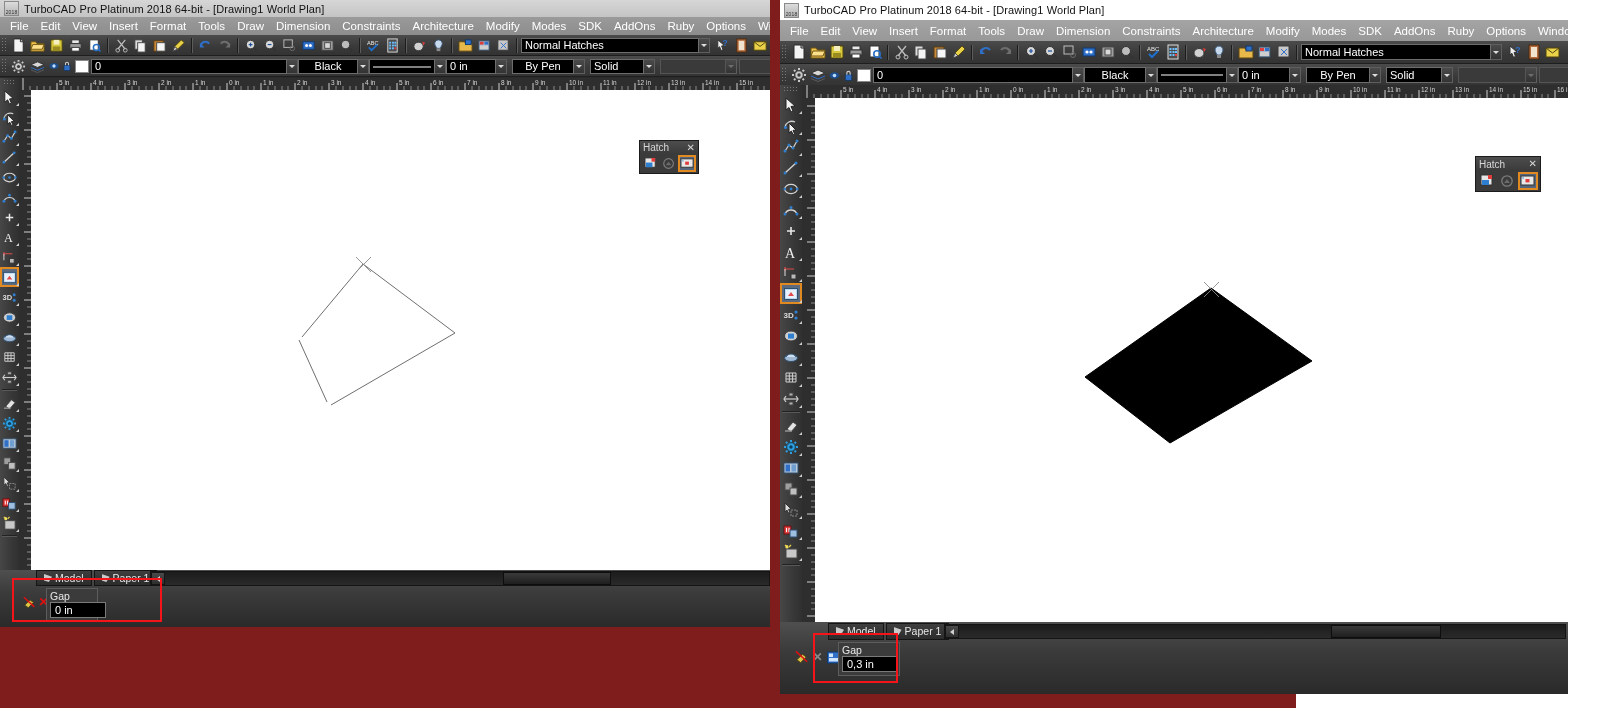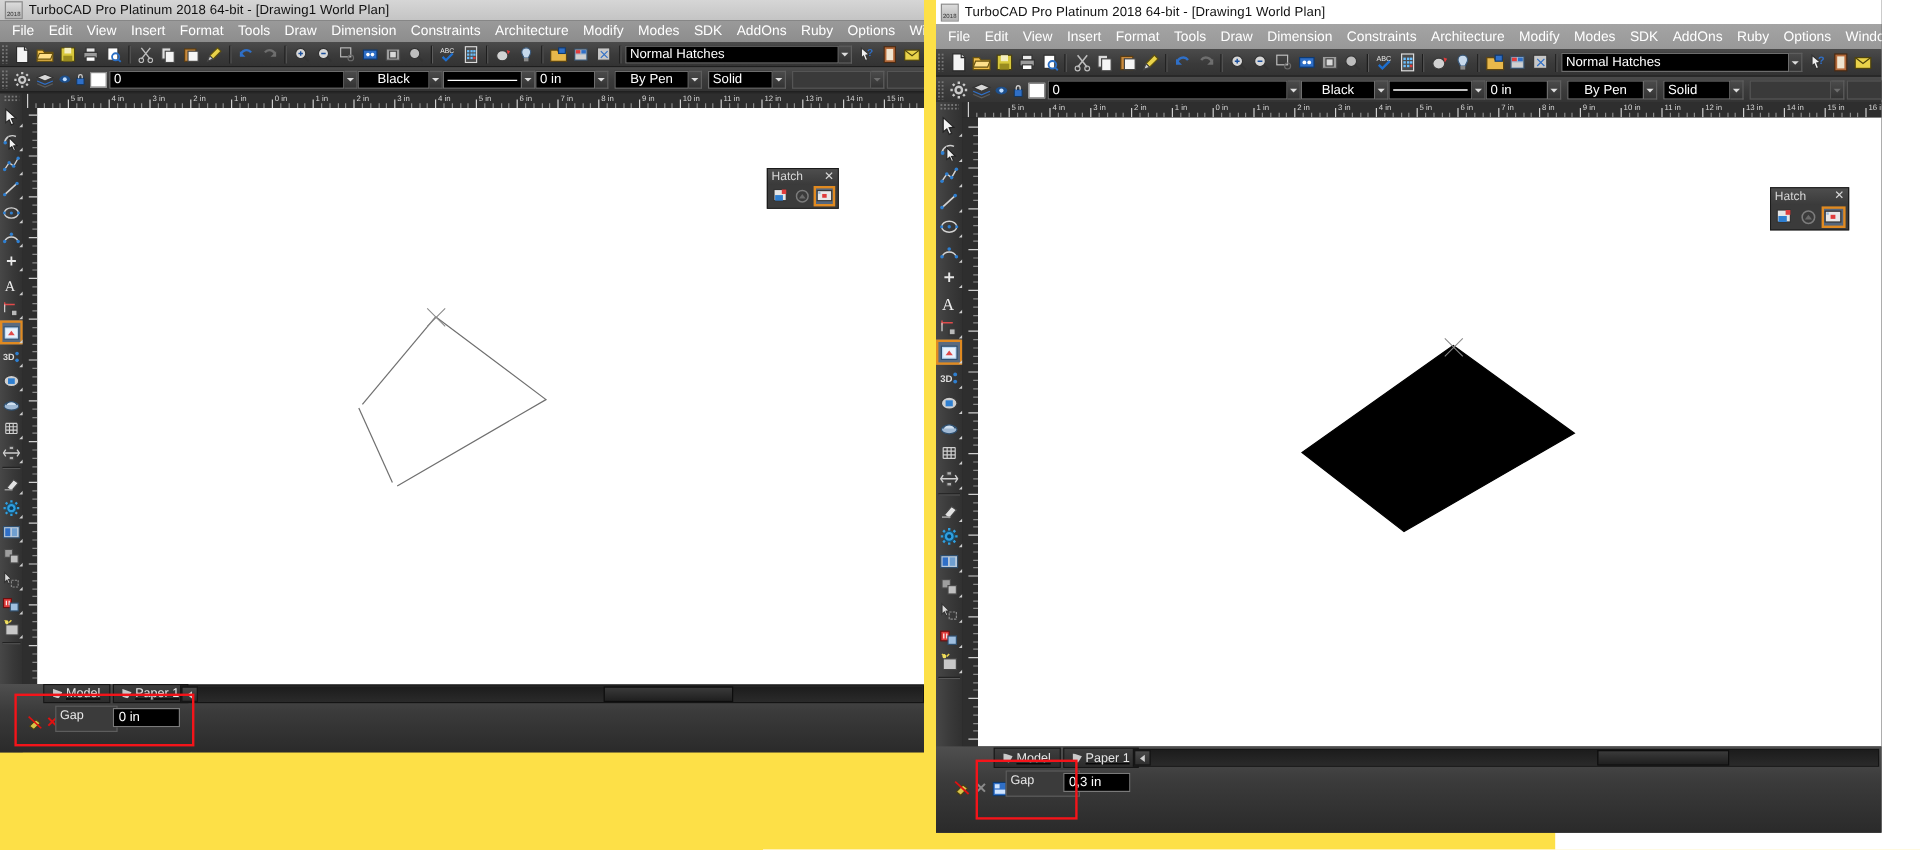--- a/index.html
+++ b/index.html
@@ -1,18 +1,18 @@
 <!DOCTYPE html>
 <html><head>
 <meta charset="utf-8">
 <style>
   html,body{margin:0;padding:0;background:#ffffff;}
   body{width:1600px;height:708px;overflow:hidden;font-family:"Liberation Sans",sans-serif;}
 
-  .stage{position:relative;width:1296px;height:708px;background:#fde047;}
+  .stage{position:relative;width:1296px;height:708px;background:#7f1d1d;}
 
   
   .win{position:absolute;background:#2b2b2b;overflow:hidden;}
 
   .titlebar{height:17px;display:flex;align-items:center;padding-left:4px;
             font-size:11px;color:#111;letter-spacing:.1px;}
   .titlebar .tb-ico{width:13px;height:13px;margin-right:5px;
       background:linear-gradient(#dcdcdc,#b4b4b4);border:1px solid #8a8a8a;
       font-size:5px;color:#333;display:flex;align-items:flex-end;justify-content:center;line-height:5px;}
   .title-left{background:linear-gradient(#d6d6d6,#c4c4c4);}
@@ -61,21 +61,21 @@
      border-left:3px solid transparent;border-bottom:3px solid #cfcfcf;}
   .vsep{height:1px;background:#222;border-bottom:1px solid #585858;margin:2px 2px;}
 
   
   .canvas{position:absolute;background:#ffffff;overflow:hidden;}
   .ruler-h{position:absolute;height:12px;background:#2e2e2e;overflow:hidden;}
   .ruler-v{position:absolute;width:12px;background:#2e2e2e;overflow:hidden;}
 
   
   .botbar{position:absolute;background:linear-gradient(#4f4f4f,#3b3b3b 40%,#2a2a2a);}
-  .tabstrip{position:absolute;height:16px;display:flex;align-items:flex-start;text-decoration:underline;}
+  .tabstrip{position:absolute;height:16px;display:flex;align-items:center;}
   .cadtab{height:14px;display:flex;align-items:center;gap:3px;padding:0 7px;
      background:linear-gradient(#3e3e3e,#2c2c2c);border:1px solid #151515;
      color:#e6e6e6;font-size:10.5px;margin-right:2px;}
   .cadtab .ti{width:8px;height:8px;background:#c9c9c9;clip-path:polygon(0 0,100% 35%,60% 100%,0 80%);}
 
   .sbar{position:absolute;height:13px;background:linear-gradient(#1c1c1c,#2a2a2a);
         border:1px solid #141414;display:flex;align-items:center;}
   .sarrow{width:12px;height:11px;background:linear-gradient(#4a4a4a,#2e2e2e);border:1px solid #151515;
           display:flex;align-items:center;justify-content:center;flex:none;}
   .sarrow:after{content:"";border-top:3px solid transparent;border-bottom:3px solid transparent;}
@@ -87,21 +87,21 @@
   .hp-title{height:13px;display:flex;align-items:center;justify-content:space-between;
      background:linear-gradient(#4d4d4d,#3a3a3a);padding:0 3px;}
   .hp-title span{font-size:10px;color:#d8d8d8;}
   .hp-x{font-size:10px;color:#cfcfcf;line-height:10px;}
   .hp-body{display:flex;align-items:center;gap:2px;padding:2px 3px;background:#3b3b3b;}
   .hp-btn{width:17px;height:15px;display:flex;align-items:center;justify-content:center;}
   .hp-btn.sel{outline:2px solid #e08a21;outline-offset:-1px;background:#55667c;}
 
   
   .gapbox{position:absolute;background:#3b3b3b;border:1px solid #5d5d5d;
-     display:flex;flex-direction:row;padding:1px 3px 3px 3px;gap:24px;}
+     display:flex;flex-direction:column;padding:1px 3px 3px 3px;}
   .gaplabel{font-size:10.5px;color:#e8e8e8;line-height:12px;}
   .gapval{background:#000;border:1px solid #7a7a7a;color:#fff;font-size:11px;
      padding:0px 4px;min-width:46px;line-height:14px;}
   .redbox{position:absolute;border:2px solid #f4141a;box-sizing:border-box;}
 
   .cbtn{width:15px;height:14px;display:flex;align-items:center;justify-content:center;}
 
   svg{display:block;}
 </style>
 </head>

